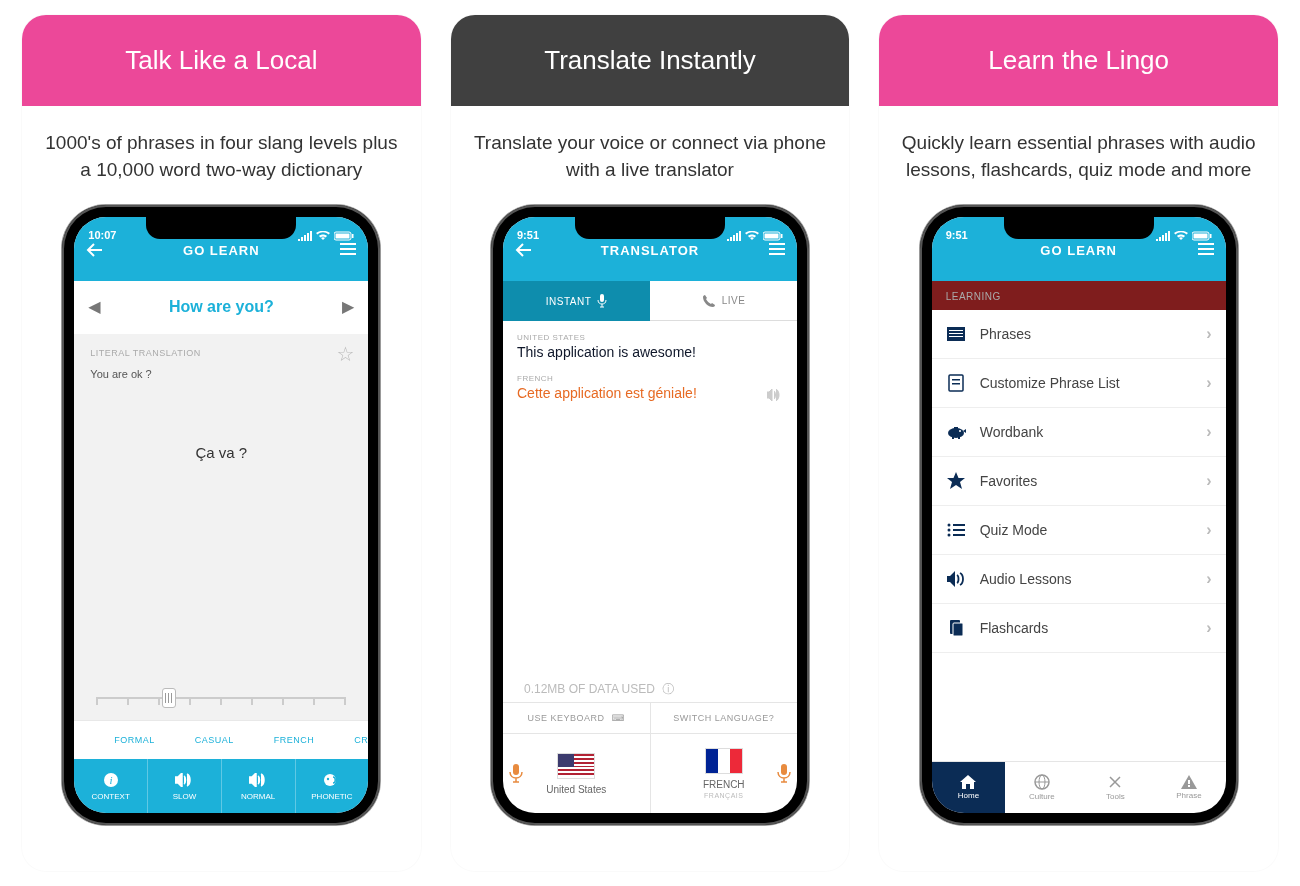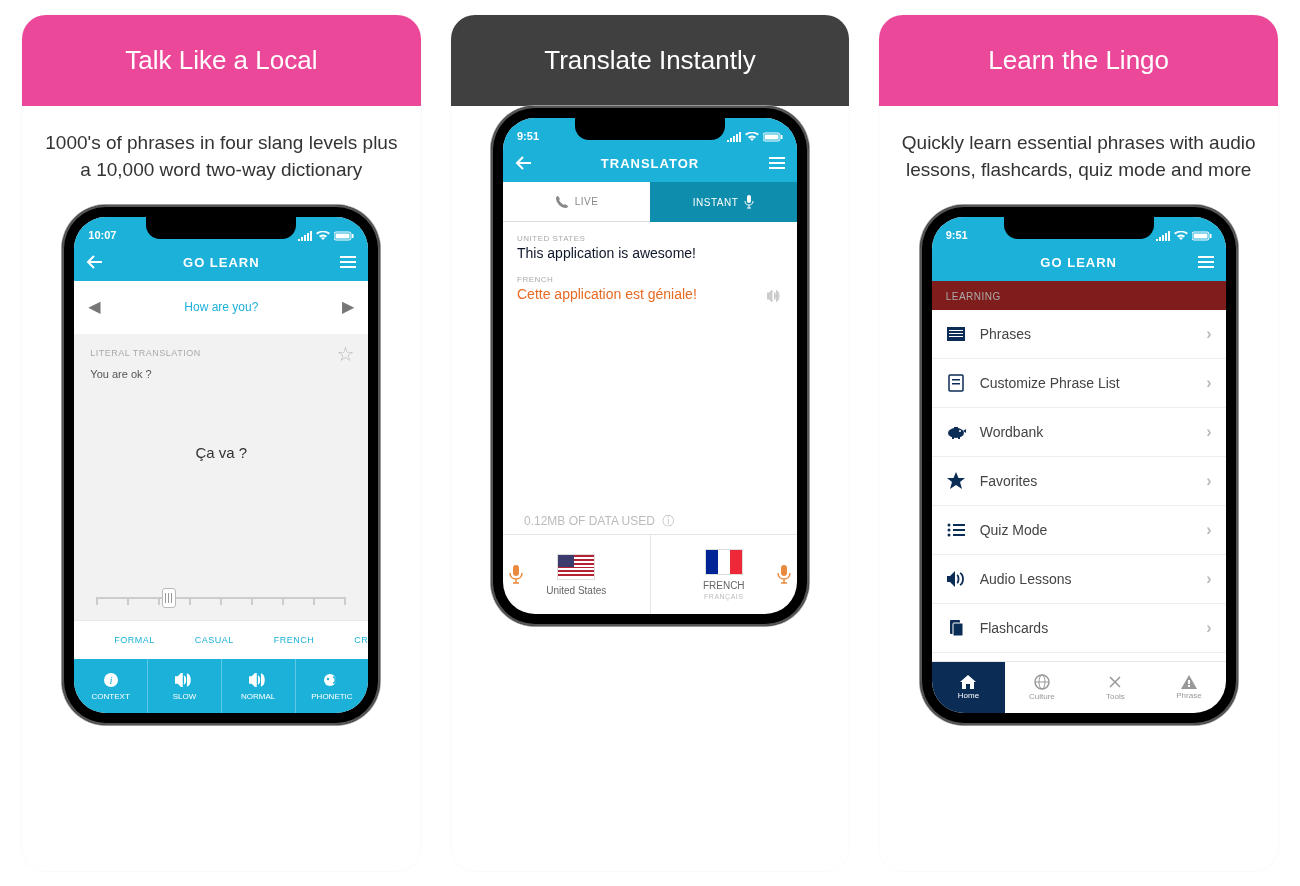--- a/index.html
+++ b/index.html
@@ -38,21 +38,21 @@
     font-size: 19px;
     line-height: 1.4;
   }
   .phone-wrap {
     display:flex;
     justify-content:center;
     flex:1;
   }
   .phone {
     width: 318px;
-    height: 520px;
+    height: 620px;
     background: #000;
     border-radius: 44px;
     padding: 12px;
     position: relative;
     box-shadow: inset 0 0 0 2px #555, 0 0 0 1px #999;
   }
   .notch {
     position:absolute;
     top: 10px;
     left:50%;
@@ -86,21 +86,21 @@
     font-size:11px;
     font-weight:600;
   }
   .statusbar .right {
     display:flex; gap:4px; align-items:center;
   }
   .navbar {
     background:#1cb1d9;
     height:38px;
     display:flex;
-    align-items:center;
+    align-items:flex-start;
     justify-content:space-between;
     padding:0 12px;
     color:#fff;
   }
   .navbar .title {
     font-size:13px;
     letter-spacing:1px;
     font-weight:600;
   }
   .hamburger {
@@ -113,21 +113,21 @@
 
   
   .phrase-nav {
     display:flex;
     align-items:center;
     justify-content:space-between;
     padding:16px 10px 18px;
     color:#1cb1d9;
   }
   .phrase-nav .arrow { color:#777; font-size:16px; padding:0 4px; }
-  .phrase-nav .phrase { font-size:12px; font-weight:400; }
+  .phrase-nav .phrase { font-size:16px; font-weight:700; }
   .lit-box {
     background:#f2f2f2;
     margin:0;
     flex:1;
     display:flex;
     flex-direction:column;
     position:relative;
     padding:14px 16px 0;
   }
   .lit-label {
@@ -509,20 +509,21 @@
           </div>
         </div>
 
       </div>
     </div>
   </div>
 </div>
 
 <div class="card">
   <div class="card-header teal">Translate Instantly</div>
+  <div class="card-sub">Translate your voice or connect via phone with a live translator</div>
   <div class="phone-wrap">
     <div class="phone">
       <div class="notch"></div>
       <div class="screen">
         <div class="statusbar">
           <span>9:51</span>
           <span class="right">
             <span>
                 <svg width="14" height="10" viewBox="0 0 14 10">
                   <path fill="#fff" d="M0 8h2v2H0zM3 6h2v4H3zM6 4h2v6H6zM9 2h2v8H9zM12 0h2v10h-2z"></path>
@@ -550,56 +551,63 @@
             </span>
           <span class="title">TRANSLATOR</span>
           <span class="hamburger">
               <span></span>
               <span></span>
               <span></span>
             </span>
         </div>
 
         <div class="tabbar2">
-          <div class="tab live">
-            <span>
-                <svg width="14" height="14" viewBox="0 0 14 14">
-                  <path fill="#888" d="M3 1C2 1 1 2 1 3c0 5 5 10 10 10 1 0 2-1 2-2l-3-2-1 1c-2-1-4-3-5-5l1-1z"></path>
-                </svg>
-              </span>
-            <span>LIVE</span>
-          </div>
           <div class="tab instant">
             <span>INSTANT</span>
             <span>
                 <svg width="10" height="14" viewBox="0 0 10 14">
                   <rect x="3" y="0" width="4" height="8" rx="2" fill="#fff"></rect>
                   <path d="M1 6c0 3 2 4 4 4s4-1 4-4M5 10v3M3 13h4" stroke="#fff" stroke-width="1" fill="none"></path>
                 </svg>
               </span>
+          </div>
+          <div class="tab live">
+            <span>
+                <svg width="14" height="14" viewBox="0 0 14 14">
+                  <path fill="#888" d="M3 1C2 1 1 2 1 3c0 5 5 10 10 10 1 0 2-1 2-2l-3-2-1 1c-2-1-4-3-5-5l1-1z"></path>
+                </svg>
+              </span>
+            <span>LIVE</span>
           </div>
         </div>
 
         <div class="trans-body">
           <div class="trans-label">UNITED STATES</div>
           <div class="trans-line1">This application is awesome!</div>
           <div class="trans-label">FRENCH</div>
           <div class="trans-line2">Cette application est géniale!</div>
           <span class="speaker-mini">
             <svg width="14" height="12" viewBox="0 0 14 12">
                 <path fill="#ccc" d="M0 3h2l3-3v12l-3-3H0zM7 2c2 1 2 7 0 8M9 0c4 2 4 10 0 12" stroke="#ccc" stroke-width="1"></path>
               </svg>
           </span>
         </div>
 
         <div class="data-used">
           <span>0.12MB OF DATA USED</span>
           <span style="margin-left:4px;">ⓘ</span>
         </div>
 
+        <div class="kb-row">
+          <div>
+            <span>USE KEYBOARD</span>
+            <span style="margin-left:4px;">⌨</span>
+          </div>
+          <div>SWITCH LANGUAGE?</div>
+        </div>
 
         <div class="lang-row">
           <div class="lang-cell">
             <span class="mic-side mic-left">
               <svg width="14" height="20" viewBox="0 0 14 20">
                   <rect x="4" y="0" width="6" height="11" rx="3" fill="#e88b3f"></rect>
                   <path d="M1 8c0 4 3 6 6 6s6-2 6-6M7 14v4M4 18h6" stroke="#e88b3f" stroke-width="1.5" fill="none"></path>
                 </svg>
             </span>
             <div class="flag us"></div>

